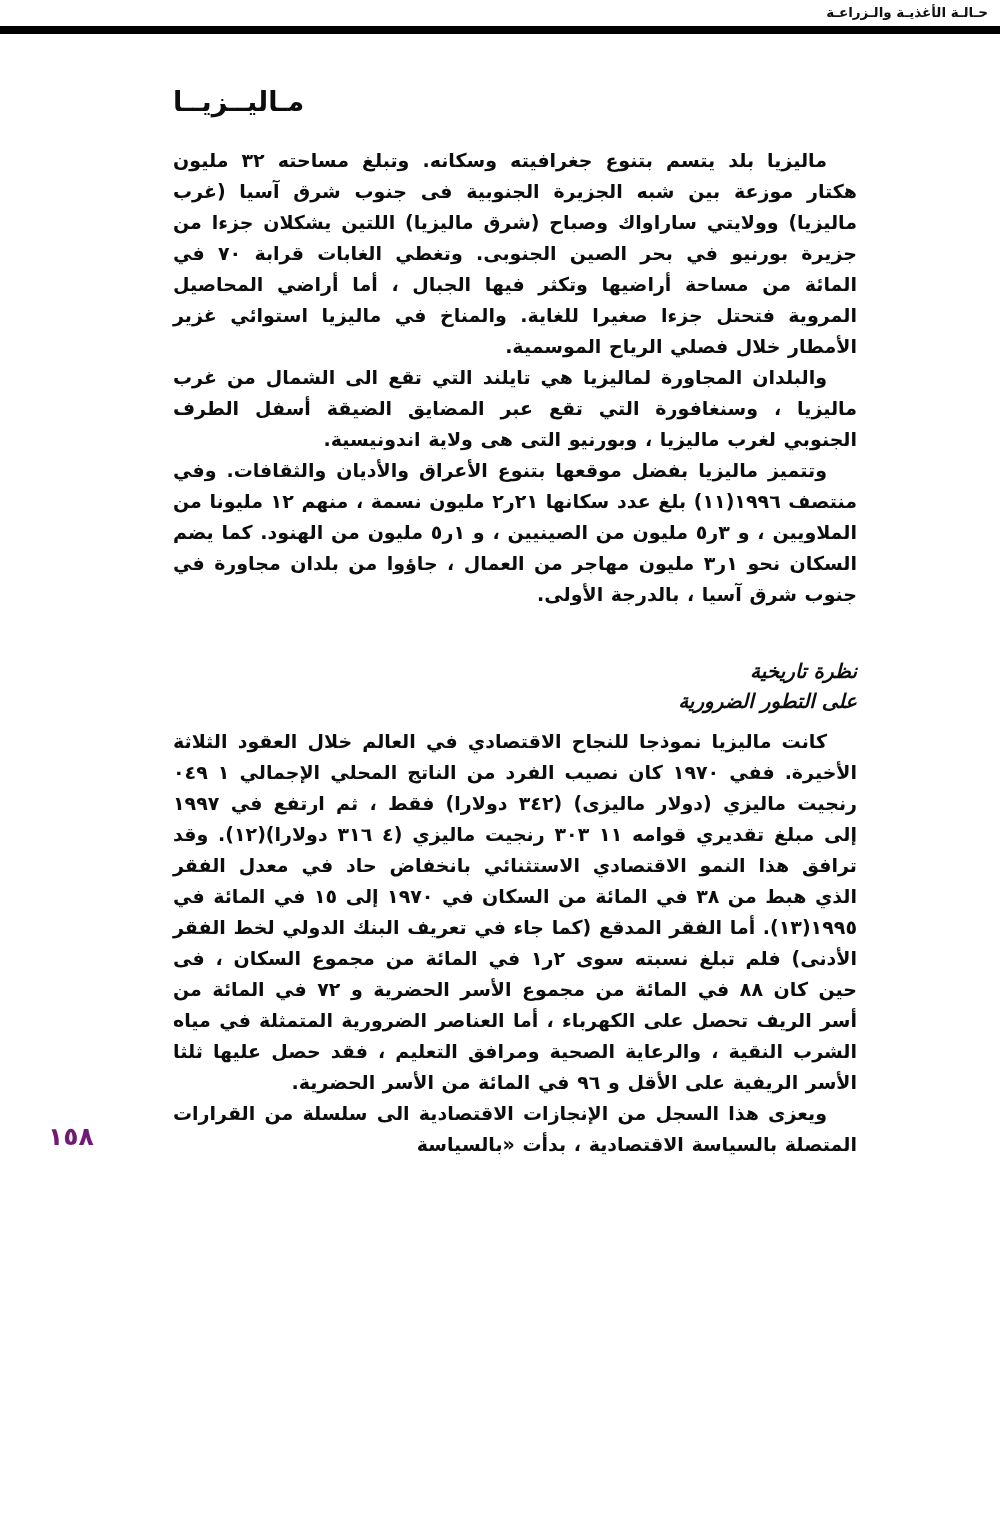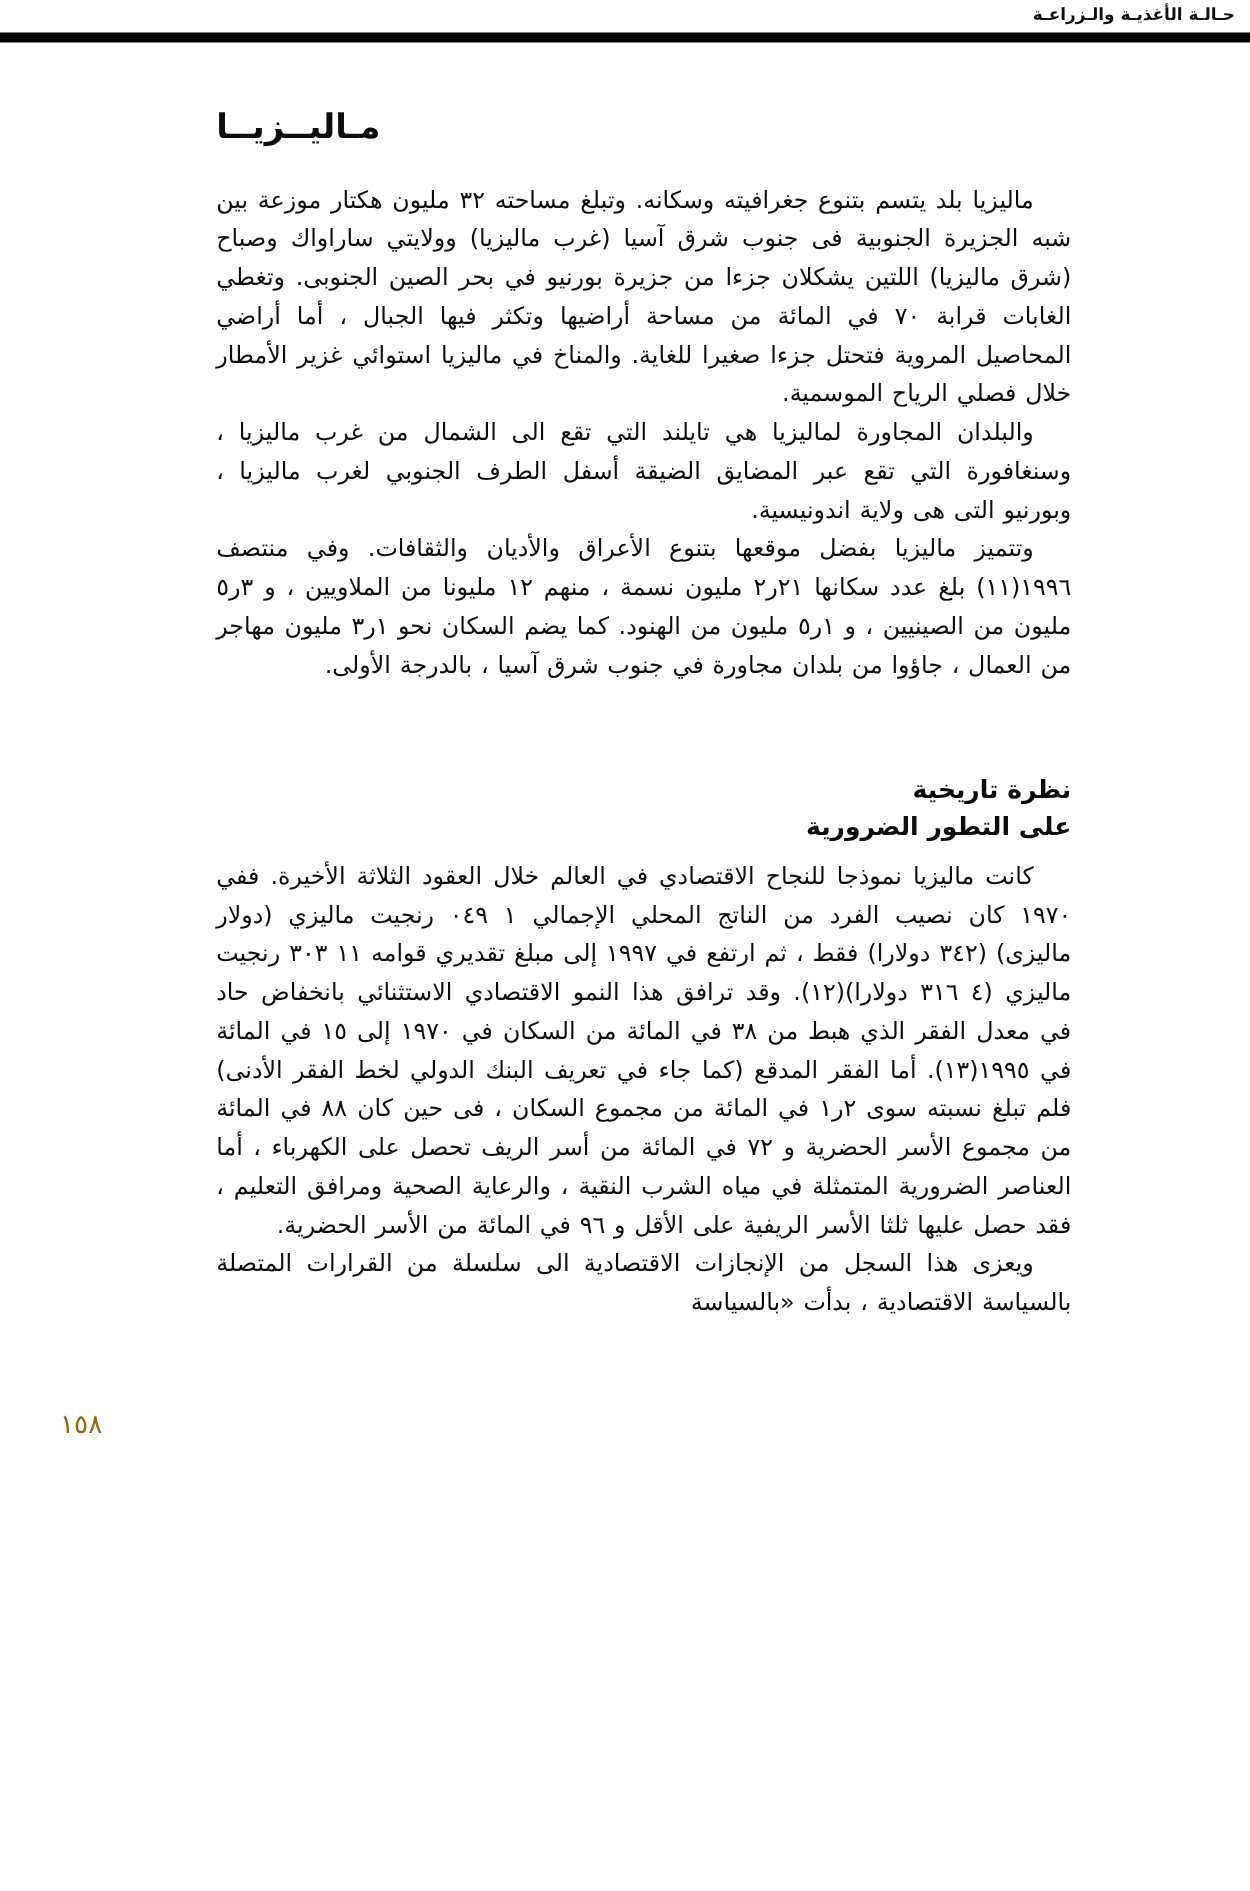--- a/index.html
+++ b/index.html
@@ -47,45 +47,46 @@
     margin: 10px 0 28px 0;
     letter-spacing: 1px;
   }
   .section-heading {
     font-size: 20px;
     font-weight: bold;
     margin: 0 0 6px 0;
     line-height: 30px;
   }
   .section-heading.two-line {
-    margin-top: 68px;
+    margin-top: 46px;
     margin-bottom: 10px;
+    font-style: italic;
   }
   .heading-line {
     display: block;
   }
   .body-para {
     font-size: 19px;
     line-height: 31px;
-    font-weight: normal;
+    font-weight: bold;
     text-align: justify;
     margin: 0;
     text-indent: 30px;
     word-spacing: 1px;
   }
   .para-gap {
     margin-top: 0;
   }
   .page-number {
     position: absolute;
     bottom: 14px;
     left: 48px;
-    font-size: 21px;
-    font-weight: normal;
-    color: #a16207;
+    font-size: 25px;
+    font-weight: bold;
+    color: #701a75;
   }
 </style>
 </head>
 <body>
 
 <div class="page">
 
   <div class="running-header">حـالـة الأغذيـة والـزراعـة</div>
 
   <div class="header-rule"></div>

